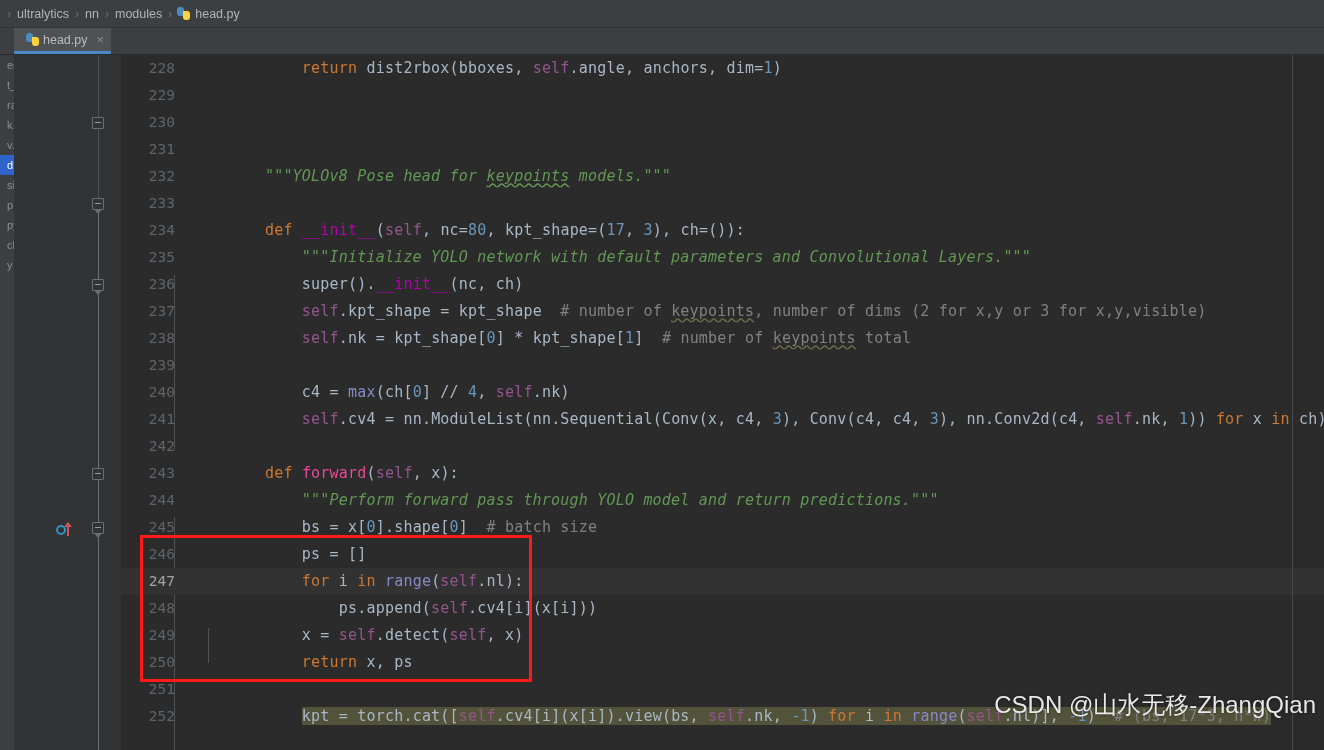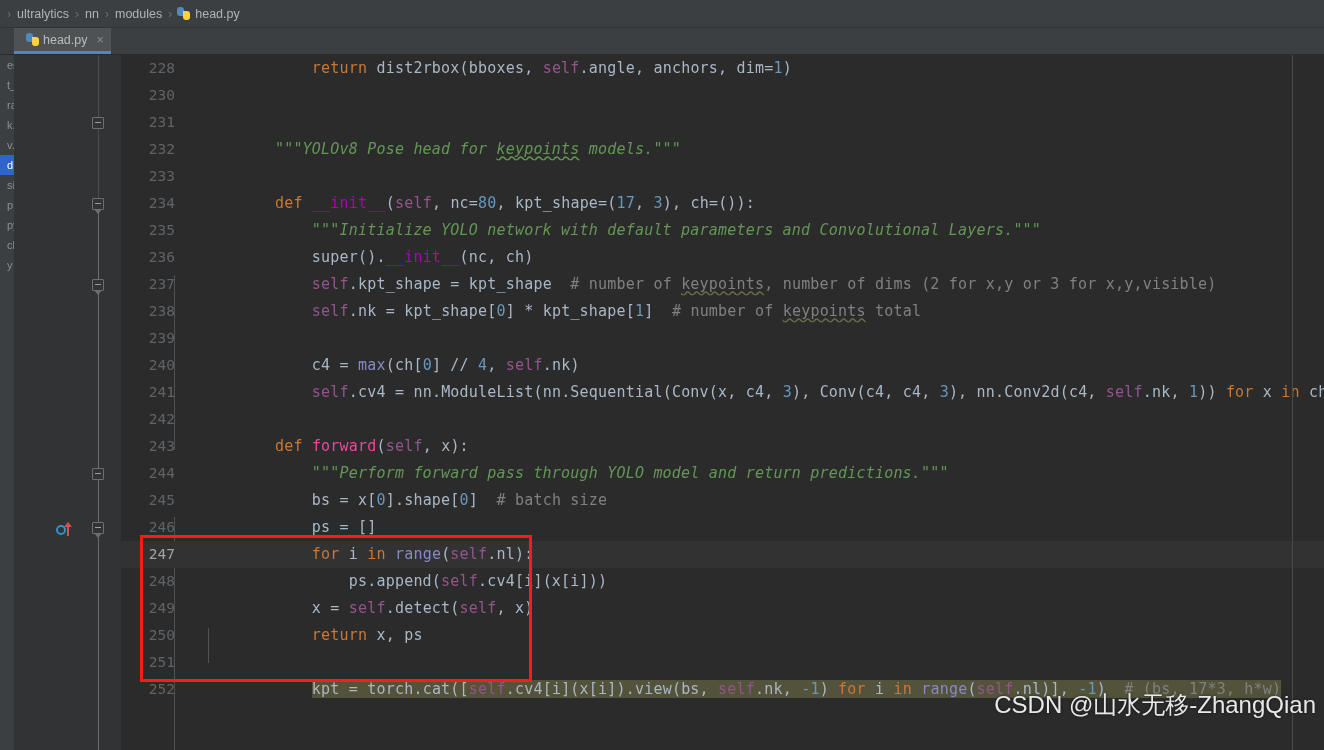--- a/index.html
+++ b/index.html
@@ -77,21 +77,21 @@
   .row.caret { background: #323232; }
 
   .lnum {
     position: absolute; left: 0; width: 54px; text-align: right;
     font-family: "DejaVu Sans Mono", monospace; font-size: 14.5px;
     color: #606366; line-height: 27px;
   }
   .row.caret .lnum { color: #a4a3a3; }
 
   .code {
-    position: absolute; left: 117px; top: 0; white-space: pre;
+    position: absolute; left: 107px; top: 0; white-space: pre;
     font-family: "DejaVu Sans Mono", monospace; font-size: 15px;
     line-height: 27px; color: #a9b7c6; letter-spacing: 0.2px;
   }
 
   
   .kw   { color: #cc7832; }       
   .fn   { color: #ec4899; }       
   .cls  { color: #a9b7c6; }
   .self { color: #94558d; }       
   .magic{ color: #b200b2; }       
@@ -239,20 +239,24 @@
   <div class="iguide" style="left:160px; top:462px; height:233px;"></div>
   <div class="iguide" style="left:194px; top:573px; height:35px;"></div>
 
   <div class="code-area">
 
     <div class="row">
       <div class="lnum">228</div>
       <div class="code"><span class="op">        </span><span class="kw">return</span> <span class="id">dist2rbox(bboxes,</span> <span class="self">self</span><span class="id">.angle,</span> <span class="id">anchors,</span> <span class="id">dim</span><span class="op">=</span><span class="num">1</span><span class="id">)</span></div>
     </div>
 
+    <div class="row">
+      <div class="lnum">229</div>
+      <div class="code"></div>
+    </div>
 
     <div class="row">
       <div class="lnum">230</div>
       <div class="code"></div>
     </div>
 
     <div class="row">
       <div class="lnum">231</div>
     </div>
 

